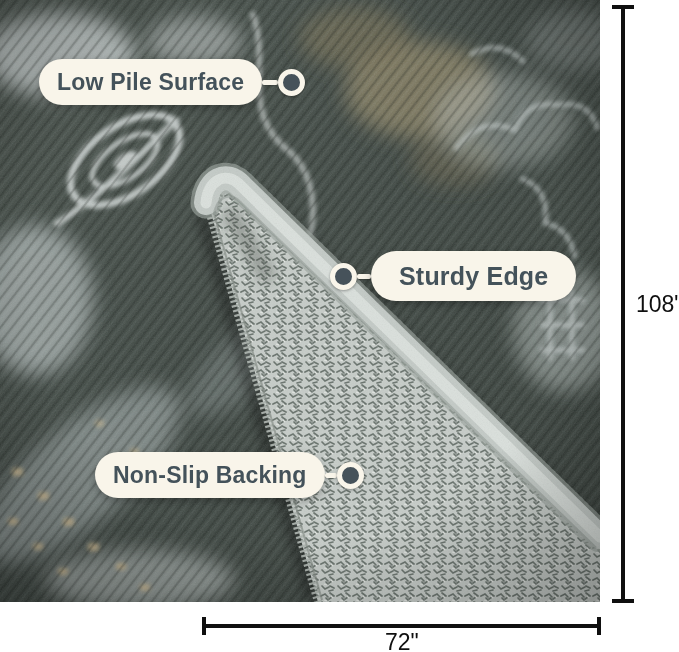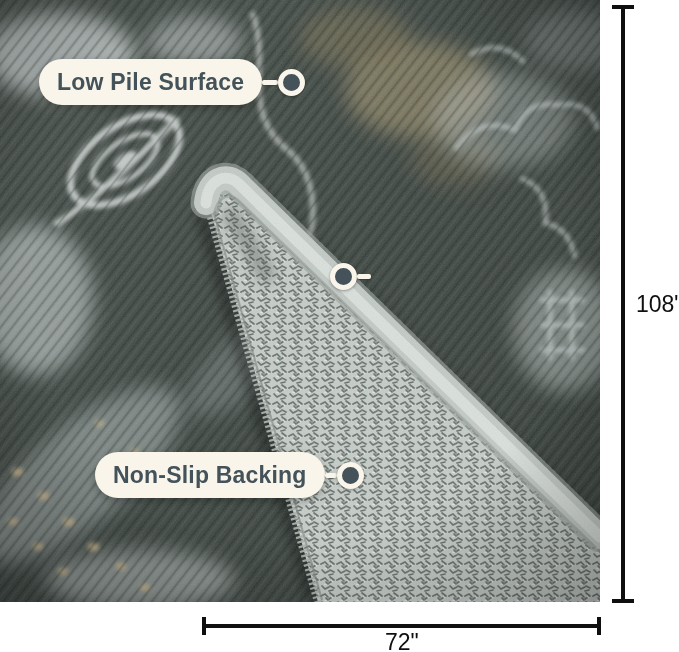--- a/index.html
+++ b/index.html
@@ -187,20 +187,23 @@
     <div class="pill sm">
       <span>Low Pile Surface</span>
     </div>
     <div class="stem" style="width:16px"></div>
     <div class="dot"></div>
   </div>
 
   <div class="callout" style="left:330px;top:251px;height:50px">
     <div class="dot"></div>
     <div class="stem" style="width:14px"></div>
+    <div class="pill md">
+      <span>Sturdy Edge</span>
+    </div>
   </div>
 
   <div class="callout" style="left:95px;top:459px;height:32px">
     <div class="pill sm">
       <span>Non-Slip Backing</span>
     </div>
     <div class="stem" style="width:12px"></div>
     <div class="dot"></div>
   </div>
 

